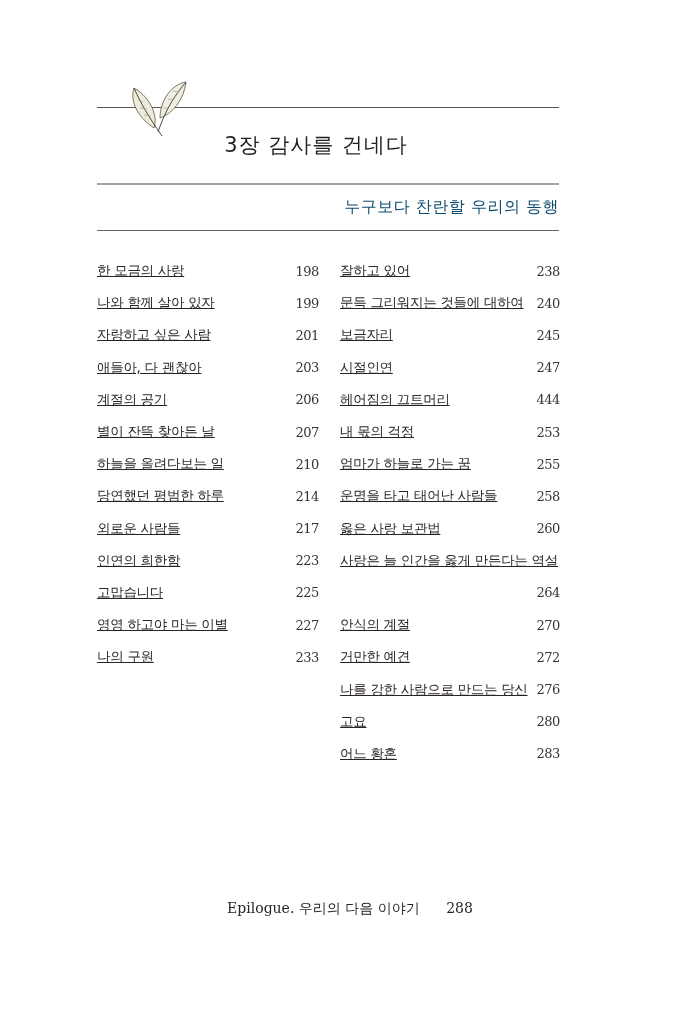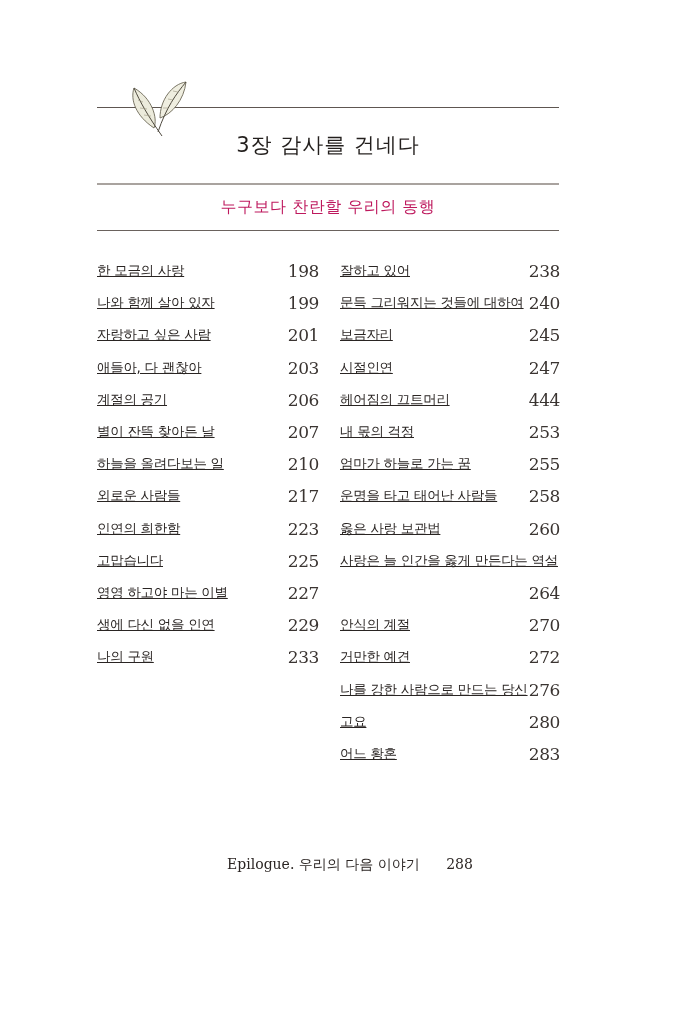--- a/index.html
+++ b/index.html
@@ -8,42 +8,42 @@
     font-family: "DejaVu Serif", "Liberation Serif", serif;
     color:#2b2523; overflow:hidden;
   }
   .rule { position:absolute; left:97px; width:462px; height:1px; background:#5e5651; }
   .rule.light { background:#a9a39f; height:2px; }
   #rule-top { top:107px; }
   #rule-mid { top:183px; }
   #rule-bot { top:230px; background:#6a625d; }
   .leaf { position:absolute; left:128px; top:78px; width:62px; height:60px; }
   .chapter-title {
-    position:absolute; left:97px; width:462px; top:131px; text-align:center;
+    position:absolute; left:85px; width:462px; top:131px; text-align:center;
     font-size:21px; letter-spacing:1px; color:#231f1d;
     font-family: "DejaVu Sans", "Liberation Sans", sans-serif;
   }
   .section-title {
-    position:absolute; left:97px; width:462px; top:197px; text-align:center;
-    font-size:16px; letter-spacing:0.5px; color:#be185d;
+    position:absolute; left:97px; width:462px; top:197px; text-align:right;
+    font-size:16px; letter-spacing:0.5px; color:#0c4a6e;
     font-family: "DejaVu Sans", "Liberation Sans", sans-serif;
   }
   .toc-col { position:absolute; top:255px; }
   #col-left { left:97px; width:222px; }
   #col-right { left:340px; width:220px; }
   .toc-row {
     height:32.2px; display:flex; justify-content:space-between; align-items:center;
     font-size:13.5px; white-space:nowrap;
     font-family: "DejaVu Sans", "Liberation Sans", sans-serif;
     letter-spacing:-0.3px;
   }
-  .toc-row .pg { font-family:"DejaVu Serif","Liberation Serif",serif; font-size:17px; letter-spacing:-0.4px; color:#3a3431; }
+  .toc-row .pg { font-family:"DejaVu Serif","Liberation Serif",serif; font-size:13px; letter-spacing:-0.4px; color:#3a3431; }
   .toc-row .ttl { color:#2a2523;text-decoration:underline; }
   .epilogue {
-    position:absolute; top:856px; left:0; width:700px; text-align:center;
+    position:absolute; top:900px; left:0; width:700px; text-align:center;
     font-size:14px; font-family: "DejaVu Sans", "Liberation Sans", sans-serif;
   }
   .epilogue .en { font-family:"DejaVu Serif","Liberation Serif",serif; }
   .epilogue .pg { margin-left:22px; font-family:"DejaVu Serif","Liberation Serif",serif; }
 </style>
 </head>
 <body>
 
 <div id="rule-top" class="rule"></div>
 
@@ -87,38 +87,38 @@
     </div>
   <div class="toc-row">
       <span class="ttl">별이 잔뜩 찾아든 날</span>
       <span class="pg">207</span>
     </div>
   <div class="toc-row">
       <span class="ttl">하늘을 올려다보는 일</span>
       <span class="pg">210</span>
     </div>
   <div class="toc-row">
+      <span class="ttl">당연했던 평범한 하루</span>
+      <span class="pg">214</span>
+    </div>
+  <div class="toc-row">
       <span class="ttl">외로운 사람들</span>
       <span class="pg">217</span>
     </div>
   <div class="toc-row">
       <span class="ttl">인연의 희한함</span>
       <span class="pg">223</span>
     </div>
   <div class="toc-row">
       <span class="ttl">고맙습니다</span>
       <span class="pg">225</span>
     </div>
   <div class="toc-row">
       <span class="ttl">영영 하고야 마는 이별</span>
       <span class="pg">227</span>
-    </div>
-  <div class="toc-row">
-      <span class="ttl">생에 다신 없을 인연</span>
-      <span class="pg">229</span>
     </div>
   <div class="toc-row">
       <span class="ttl">나의 구원</span>
       <span class="pg">233</span>
     </div>
 </div>
 
 <div id="col-right" class="toc-col">
   <div class="toc-row">
       <span class="ttl">잘하고 있어</span>

